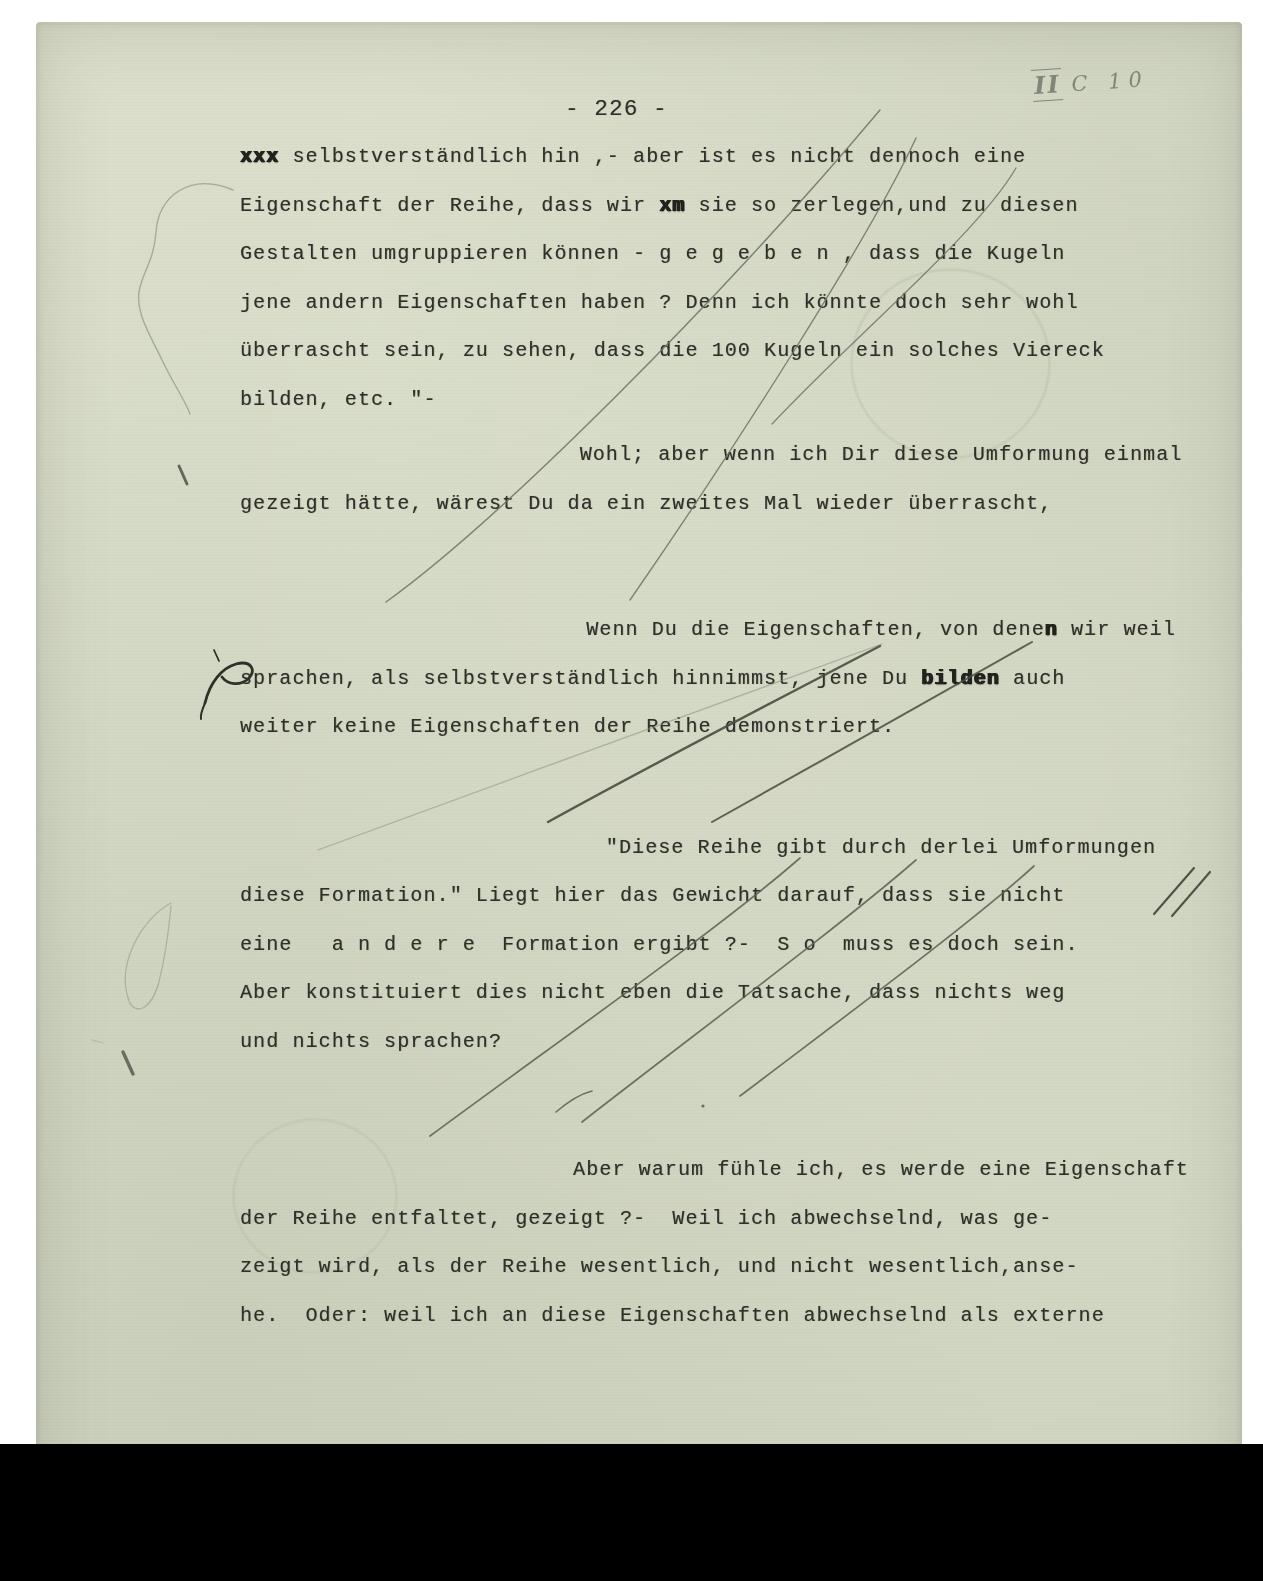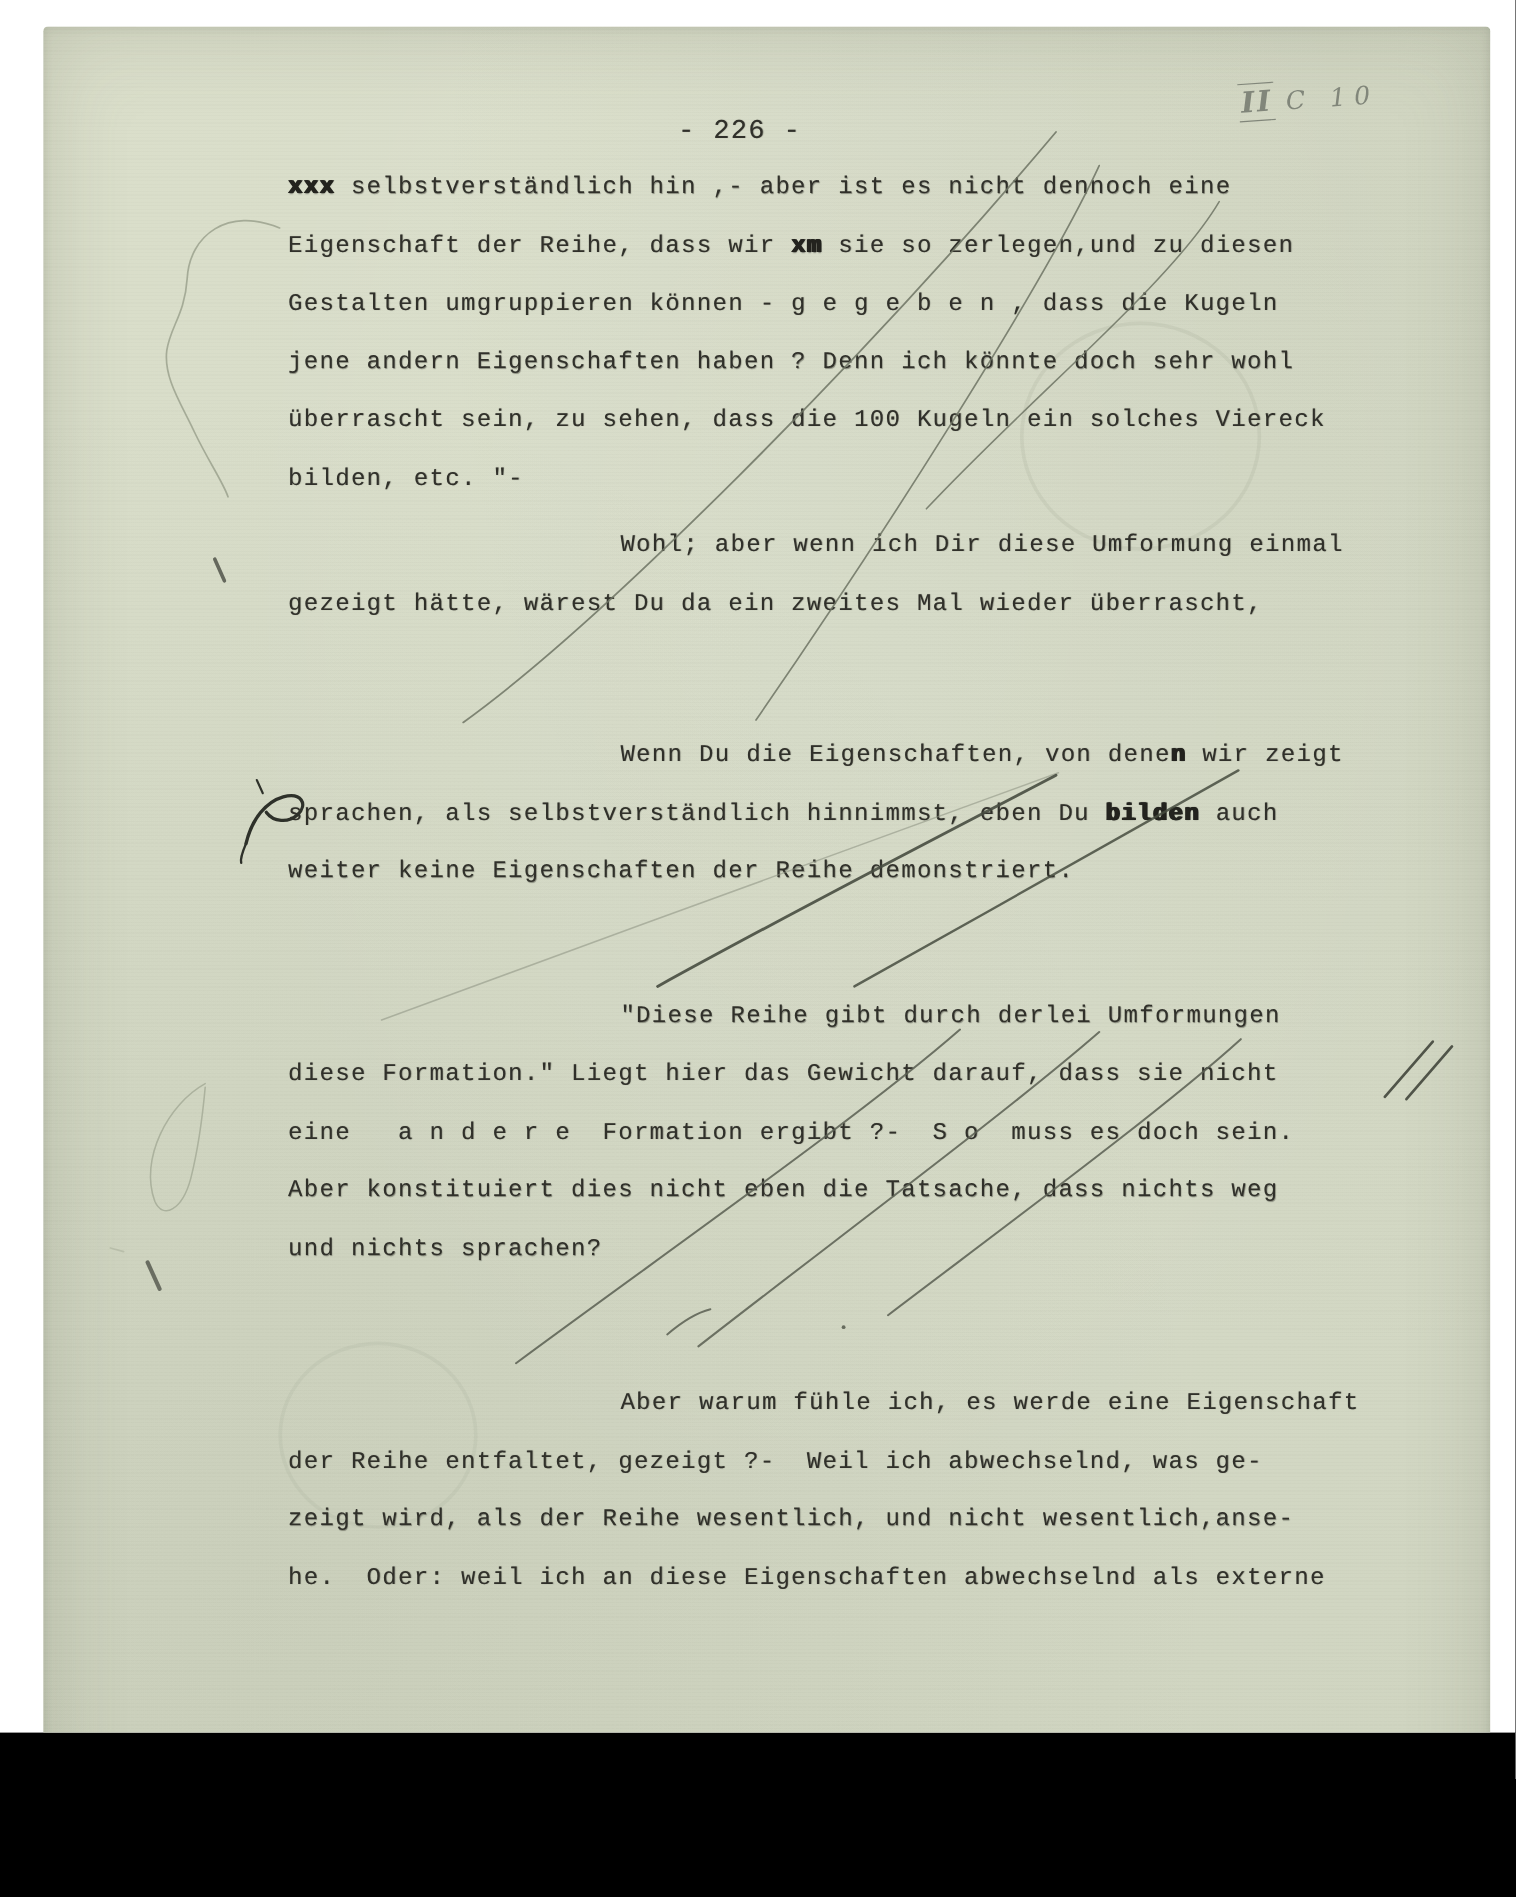--- a/index.html
+++ b/index.html
@@ -47,21 +47,21 @@
     color:#30302a;
     text-shadow:0.5px 0.4px 0.7px rgba(42,42,35,0.45);
     margin-left:12px;
   }
   .para{margin:0;}
   .para-0{margin-bottom:7px;}
   .para-1{margin-bottom:78px;}
   .para-2{margin-bottom:72px;}
   .para-3{margin-bottom:80px;}
   .line{white-space:pre;}
-  .para.indent .line:first-child{padding-left:277px;}
+  .para.indent .line:first-child{padding-left:277px;text-align:center;}
   .xout{
     font-weight:bold;color:#23231e;
     text-shadow:1px 0 #23231e,-0.6px 0 #23231e,0.5px 0.5px 1.2px rgba(0,0,0,0.45);
   }
   #page-number{
     position:absolute;left:565px;top:95px;
     font-size:22.6px;letter-spacing:1.1px;line-height:28px;
     color:#30302a;text-shadow:0.5px 0.4px 0.7px rgba(42,42,35,0.45);
   }
   
@@ -103,22 +103,22 @@
         <div class="line"><span>Gestalten umgruppieren können - g e g e b e n , dass die Kugeln</span></div>
         <div class="line"><span>jene andern Eigenschaften haben ? Denn ich könnte doch sehr wohl</span></div>
         <div class="line"><span>überrascht sein, zu sehen, dass die 100 Kugeln ein solches Viereck</span></div>
         <div class="line"><span>bilden, etc. "-</span></div>
       </div>
       <div class="para para-1 indent">
         <div class="line"><span>Wohl; aber wenn ich Dir diese Umformung einmal</span></div>
         <div class="line"><span>gezeigt hätte, wärest Du da ein zweites Mal wieder überrascht,</span></div>
       </div>
       <div class="para para-2 indent">
-        <div class="line"><span>Wenn Du die Eigenschaften, von dene</span><span class="xout">n</span><span> wir zeigt</span></div>
-        <div class="line"><span>sprachen, als selbstverständlich hinnimmst, eben Du </span><span class="xout">bilden</span><span> auch</span></div>
+        <div class="line"><span>Wenn Du die Eigenschaften, von dene</span><span class="xout">n</span><span> wir weil</span></div>
+        <div class="line"><span>sprachen, als selbstverständlich hinnimmst, jene Du </span><span class="xout">bilden</span><span> auch</span></div>
         <div class="line"><span>weiter keine Eigenschaften der Reihe demonstriert.</span></div>
       </div>
       <div class="para para-3 indent">
         <div class="line"><span>"Diese Reihe gibt durch derlei Umformungen</span></div>
         <div class="line"><span>diese Formation." Liegt hier das Gewicht darauf, dass sie nicht</span></div>
         <div class="line"><span>eine   a n d e r e  Formation ergibt ?-  S o  muss es doch sein.</span></div>
         <div class="line"><span>Aber konstituiert dies nicht eben die Tatsache, dass nichts weg</span></div>
         <div class="line"><span>und nichts sprachen?</span></div>
       </div>
       <div class="para para-4 indent">

